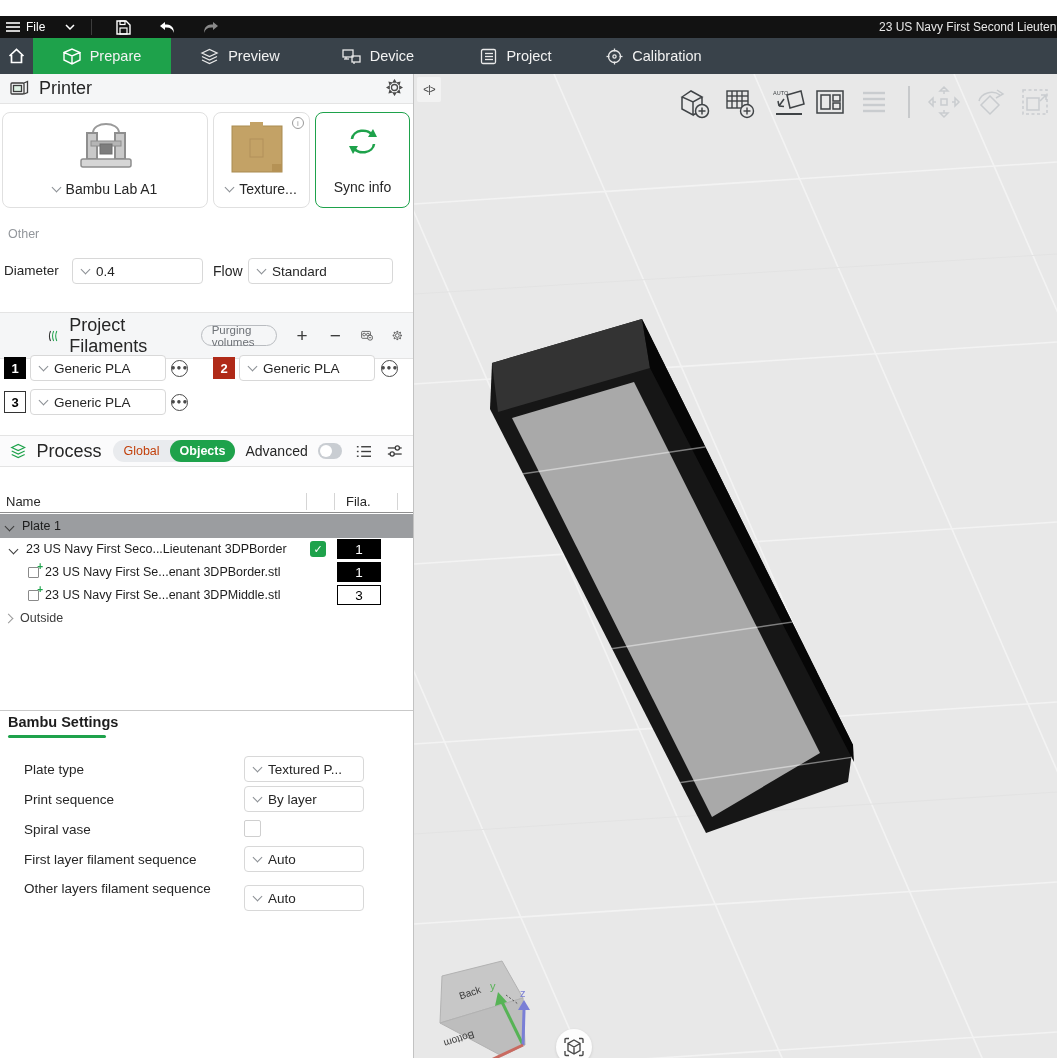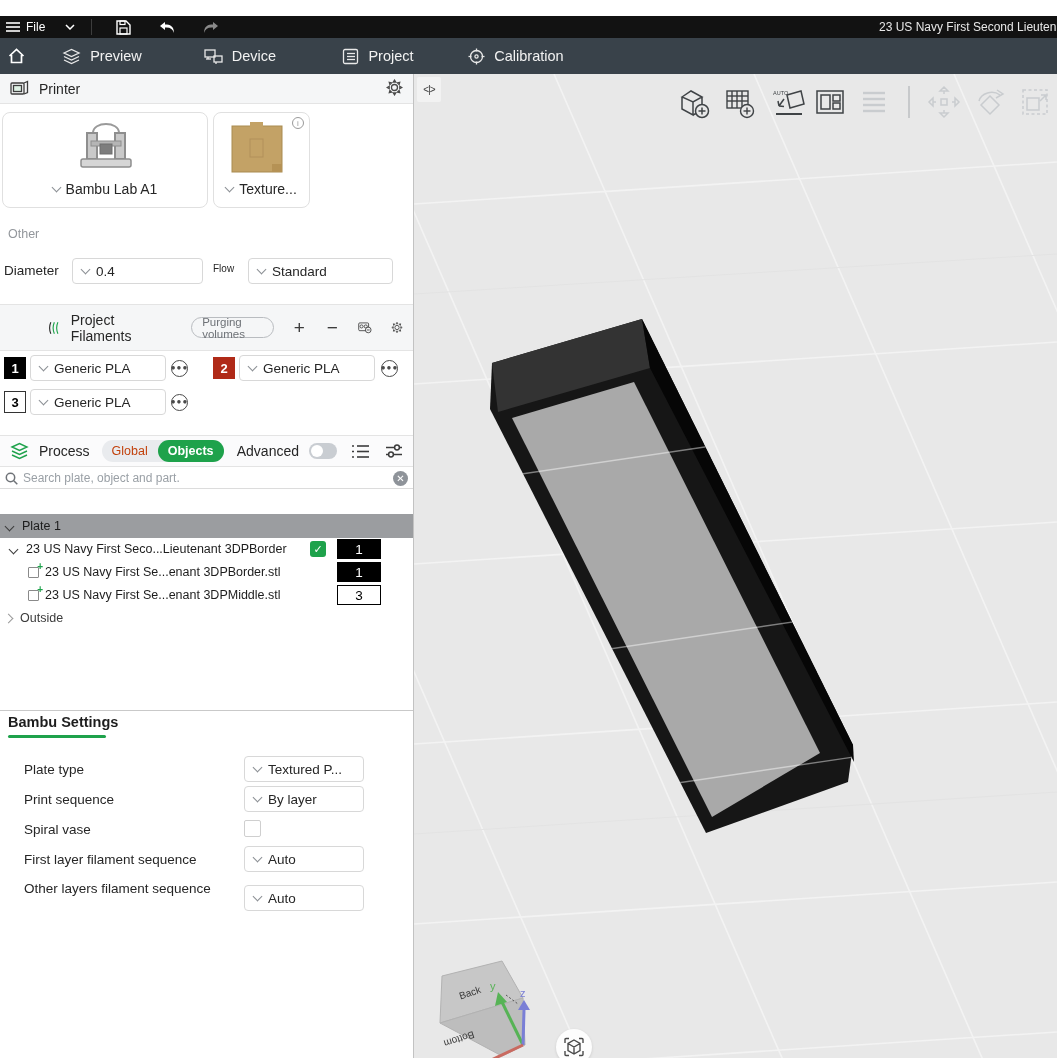--- a/index.html
+++ b/index.html
@@ -25,21 +25,21 @@
   #tab-home { width:33px; }
   .tab.main { width:138px; }
   .tab.active { background:#1ea24b; }
 
   
   #sidebar { left:0; top:58px; width:414px; height:1000px; background:#fff;
     border-right:1px solid #c2c2c2; font-size:13px; color:#262626; }
   .sec-head { position:absolute; left:0; width:413px; height:30px; background:#f5f6f7;
     border-bottom:1px solid #e4e4e4; border-top:1px solid #e4e4e4;
     display:flex; align-items:center; padding:0 10px; gap:10px; }
-  .sec-title { font-size:14px; color:#262626; }
+  .sec-title { font-size:18px; color:#262626; }
   .gear { margin-left:auto; }
 
   .card { position:absolute; background:#fff; border:1px solid #e0e0e0; border-radius:8px; }
   .card-label { position:absolute; bottom:10px; left:0; right:0; display:flex;
     align-items:center; justify-content:center; gap:6px; font-size:14px; color:#262626; }
 
   .chev { display:inline-block; width:7px; height:7px; border-right:1.5px solid #8b8f94;
     border-bottom:1.5px solid #8b8f94; transform:rotate(45deg); flex:none; margin-top:-4px; }
   .chev.dark { border-color:#3c3c3c; }
   .chev.right { transform:rotate(-45deg); }
@@ -151,20 +151,26 @@
         </svg>
     </div>
     <div id="doc-title">23 US Navy First Second Lieutena</div>
   </div>
 
   <div id="tabbar" class="abs">
     <div class="tab" id="tab-home">
       <svg width="17" height="16" viewBox="0 0 17 16">
           <path d="M1.5,8 L8.5,1.5 L15.5,8 M3.5,7 V14.5 H13.5 V7" fill="none" stroke="#fff" stroke-width="1.7"></path>
         </svg>
+    </div>
+    <div class="tab main active">
+      <svg width="18" height="17" viewBox="0 0 18 17">
+          <path d="M1,4.5 L9,1 L17,4.5 L9,8 Z M1,4.5 V12 L9,16 L17,12 V4.5 M9,8 V16" fill="none" stroke="#fff" stroke-width="1.4"></path>
+        </svg>
+      <span>Prepare</span>
     </div>
     <div class="tab main">
       <svg width="19" height="17" viewBox="0 0 19 17">
           <g fill="none" stroke="#e9e9e9" stroke-width="1.3">
             <path d="M2,5 L9.5,1.5 L17,5 L9.5,8.5 Z"></path>
             <path d="M2,8.5 L9.5,12 L17,8.5"></path>
             <path d="M2,12 L9.5,15.5 L17,12"></path>
           </g>
         </svg>
       <span>Preview</span>
@@ -253,34 +259,47 @@
         <rect x="42" y="42" width="10" height="8" fill="#b59255"></rect>
         <rect x="20" y="17" width="13" height="18" fill="none" stroke="#b2905a" stroke-width="1"></rect>
       </svg>
       <div style="position:absolute; right:5px; top:4px; width:12px; height:12px; border:1px solid #9a9a9a; border-radius:50%; color:#9a9a9a; font-size:8px; display:flex; align-items:center; justify-content:center;">i</div>
       <div class="card-label">
         <span class="chev"></span>
         <span>Texture...</span>
       </div>
     </div>
 
+    <div class="card" style="left:315px; top:38px; width:95px; height:96px; border:1.5px solid #1ea24b;">
+      <svg width="34" height="30" viewBox="0 0 34 30" style="position:absolute; left:30px; top:14px;">
+        <g fill="none" stroke="#1ea24b" stroke-width="2.6">
+          <path d="M6,12 A 11 9 0 0 1 27,9"></path>
+          <path d="M28,17 A 11 9 0 0 1 7,20"></path>
+        </g>
+        <path d="M27,2 L31,10 L22,10 Z" fill="#1ea24b"></path>
+        <path d="M7,27 L3,19 L12,19 Z" fill="#1ea24b"></path>
+      </svg>
+      <div class="card-label" style="bottom:12px;">
+        <span>Sync info</span>
+      </div>
+    </div>
 
     <div class="abs label-grey" style="left:8px; top:153px;">Other</div>
     <div class="abs" style="left:4px; top:189px; font-size:13.5px;">Diameter</div>
     <div class="combo" style="left:72px; top:184px; width:131px;">
       <span class="chev"></span>
         <span>0.4</span>
     </div>
-    <div class="abs" style="left:213px; top:189px; font-size:10px;text-align:center;">Flow</div>
+    <div class="abs" style="left:213px; top:189px; font-size:14px;text-align:center;">Flow</div>
     <div class="combo" style="left:248px; top:184px; width:145px;">
       <span class="chev"></span>
         <span>Standard</span>
     </div>
 
-    <div class="sec-head" style="top:230px; height:47px;padding-left:48px;">
+    <div class="sec-head" style="top:238px; height:47px;padding-left:48px;">
       <svg width="18" height="20" viewBox="0 0 18 20">
           <g fill="none" stroke-width="1.6">
             <path d="M4,2 q-3.5,8 0,16" stroke="#2c2c2c"></path>
             <path d="M9,2 q-3.5,8 0,16" stroke="#1ea24b"></path>
             <path d="M14,2 q-3.5,8 0,16" stroke="#1ea24b"></path>
           </g>
         </svg>
       <span class="sec-title">Project Filaments</span>
       <div class="pill-btn" style="margin-left:34px;">Purging volumes</div>
       <span style="margin-left:10px; font-size:19px; color:#3c3c3c; line-height:1;">+</span>
@@ -359,29 +378,28 @@
       <svg width="18" height="16" viewBox="0 0 18 16" style="margin-left:6px;">
           <g stroke="#3c3c3c" stroke-width="1.5" fill="none">
             <line x1="1" y1="4.5" x2="17" y2="4.5"></line>
             <circle cx="12" cy="4.5" r="2.4" fill="#fbfbfc"></circle>
             <line x1="1" y1="11.5" x2="17" y2="11.5"></line>
             <circle cx="6" cy="11.5" r="2.4" fill="#fbfbfc"></circle>
           </g>
         </svg>
     </div>
 
-    <div id="search-row">
-      <svg width="13" height="13" viewBox="0 0 13 13">
-          <circle cx="5.5" cy="5.5" r="4.2" fill="none" stroke="#6f7378" stroke-width="1.5"></circle>
-          <line x1="8.8" y1="8.8" x2="12.3" y2="12.3" stroke="#6f7378" stroke-width="1.5"></line>
-        </svg>
-      <input id="search-input" placeholder="Search plate, object and part." style="">
-      <div id="search-clear">✕</div>
-    </div>
-
+
+    <div id="tree-header">
+      <span style="position:absolute; left:6px; top:3px;">Name</span>
+      <span style="position:absolute; left:346px; top:3px;">Fila.</span>
+      <div class="colsep" style="left:306px;"></div>
+      <div class="colsep" style="left:334px;"></div>
+      <div class="colsep" style="left:397px;"></div>
+    </div>
 
     <div class="tree-row" style="top:440px; background:#9b9da0;">
       <span class="chev dark" style="margin:0 9px 0 6px;"></span>
       <span class="lbl">Plate 1</span>
     </div>
 
     <div class="tree-row" style="top:463px;">
       <span class="chev dark" style="margin:0 9px 0 10px;"></span>
       <span class="lbl" style="max-width:265px;">23 US Navy First Seco...Lieutenant 3DPBorder</span>
       <div class="checkbox-on">✓</div>

